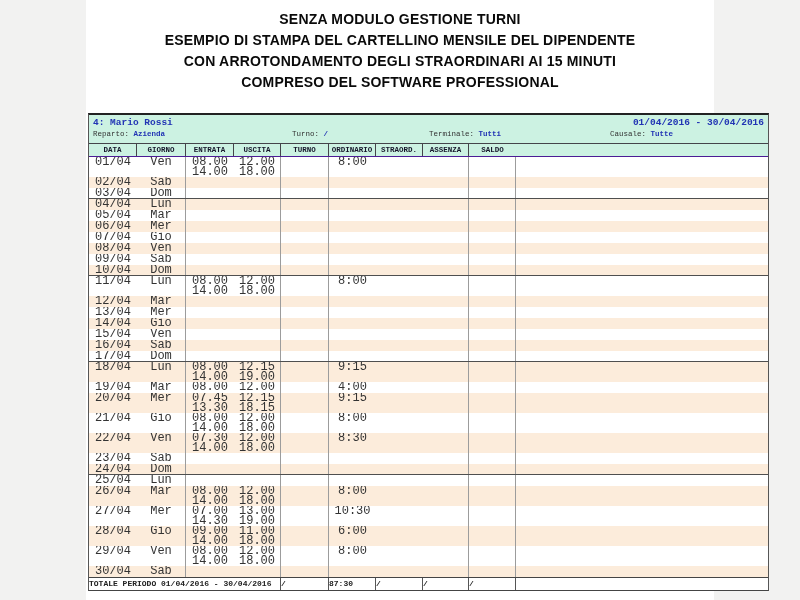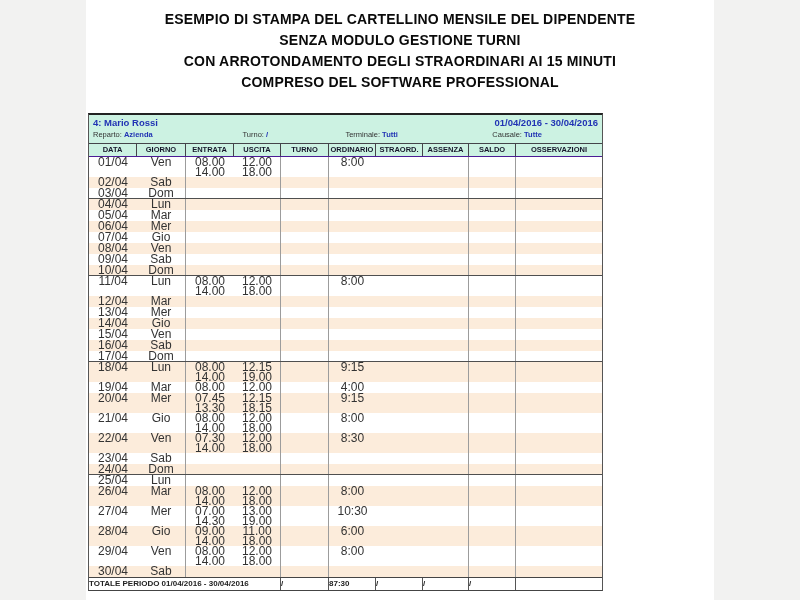--- a/index.html
+++ b/index.html
@@ -25,26 +25,27 @@
     font-size: 14px;
     font-weight: bold;
     color: #0a0a0a;
     line-height: 21px;
     letter-spacing: 0.2px;
     white-space: nowrap;
   }
   
   .report {
     margin: 20px 2px 0 2px;
-    width: 515px;
+    width: 681px;
     border-left: 1px solid #555;
     border-right: 1px solid #555;
     border-bottom: 1px solid #444;
     border-top: 2px solid #222;
     background: #a3a3a3;
+    font-family: Liberation Mono, monospace;
   }
   .name-row {
     height: 15px;
     background: var(--mint);
     display: flex;
     justify-content: space-between;
     align-items: center;
     padding: 0 4px;
     font-size: 9.5px;
     font-weight: bold;
@@ -118,22 +119,22 @@
     white-space: nowrap;
   }
   .total-row .tc:last-child { border-right: none; }
 </style>
 </head>
 <body>
 
 <div class="page">
 
   <div class="title-block">
+    <div class="title-line">SENZA MODULO GESTIONE TURNI</div>
     <div class="title-line">ESEMPIO DI STAMPA DEL CARTELLINO MENSILE DEL DIPENDENTE</div>
-    <div class="title-line">SENZA MODULO GESTIONE TURNI</div>
     <div class="title-line">CON ARROTONDAMENTO DEGLI STRAORDINARI AI 15 MINUTI</div>
     <div class="title-line">COMPRESO DEL SOFTWARE PROFESSIONAL</div>
   </div>
 
   <div class="report">
 
     <div class="name-row">
       <span>4: Mario Rossi</span>
       <span>01/04/2016 - 30/04/2016</span>
     </div>
@@ -148,21 +149,20 @@
     <div class="col-head grid10" id="col-head">
         <div class="hc">DATA</div>
         <div class="hc">GIORNO</div>
         <div class="hc">ENTRATA</div>
         <div class="hc">USCITA</div>
         <div class="hc">TURNO</div>
         <div class="hc">ORDINARIO</div>
         <div class="hc">STRAORD.</div>
         <div class="hc">ASSENZA</div>
         <div class="hc">SALDO</div>
-        <div class="hc">OSSERVAZIONI</div>
       </div>
 
     <div id="body-rows">
         <div class="brow grid10 tall">
           <div class="bc">01/04</div>
           <div class="bc b-r">Ven</div>
           <div class="bc">
             <div>08.00</div>
             <div>14.00</div>
           </div>

